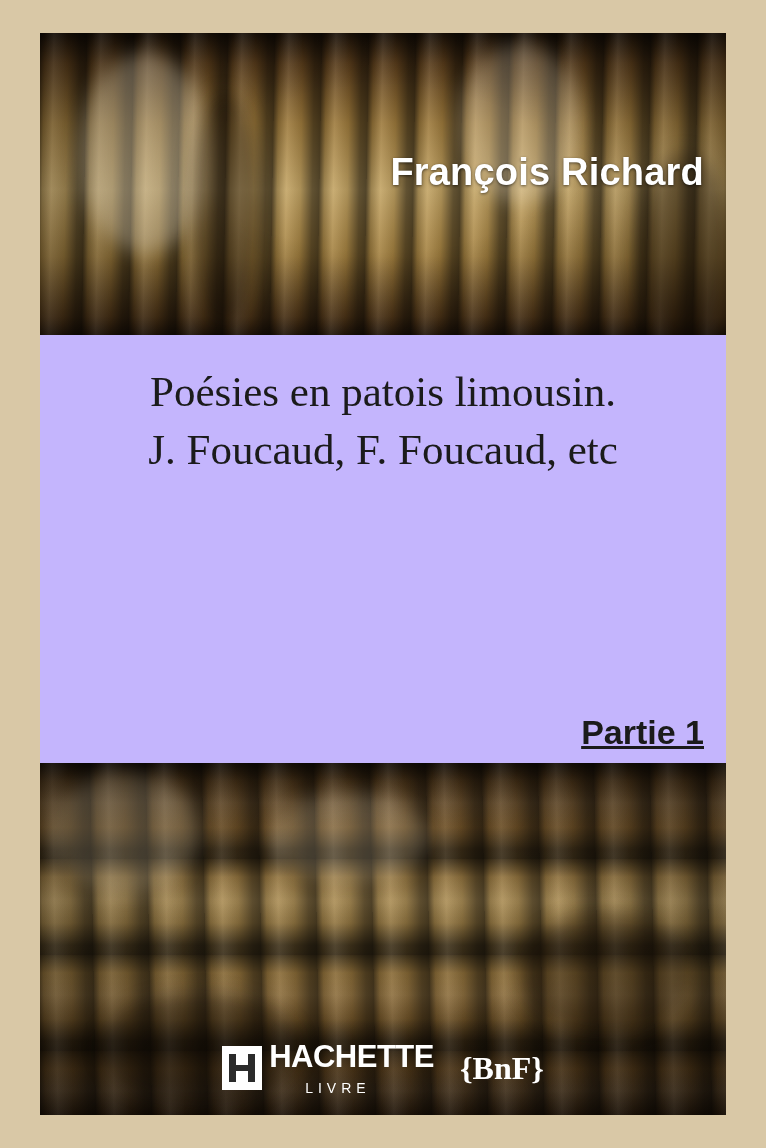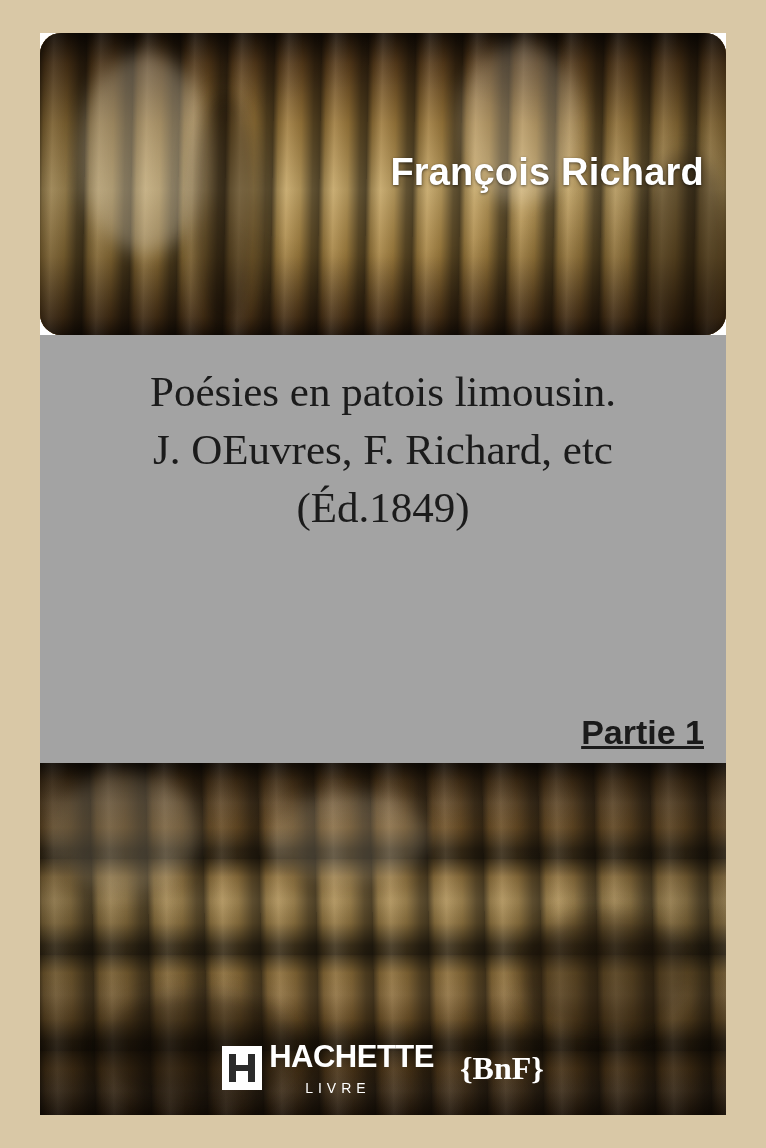--- a/index.html
+++ b/index.html
@@ -34,21 +34,20 @@
   }
 
   
   .band-top {
     position: absolute;
     left: 0; top: 0;
     width: 686px;
     height: 302px;
     overflow: hidden;
     background: #7c5a2e;
-    border-radius: 21px;
   }
   .band-bottom {
     position: absolute;
     left: 0; top: 730px;
     width: 686px;
     height: 352px;
     overflow: hidden;
     background: #6b4f2a;
   }
 
@@ -140,21 +139,21 @@
     text-shadow: 0 1px 3px rgba(0,0,0,0.55);
   }
 
   
   .middle {
     position: absolute;
     left: 0;
     top: 302px;
     width: 686px;
     height: 540px;
-    background: #a3a3a3;
+    background: #c4b5fd;
   }
   .title {
     position: absolute;
     left: 30px;
     top: 28px;
     width: 626px;
     text-align: center;
     font-family: "Liberation Serif", serif;
     font-size: 43px;
     line-height: 58px;
@@ -258,22 +257,21 @@
       <div class="blotch" style="left:150px; top:60px; width:70px; height:230px; background:rgba(20,10,4,0.45);"></div>
       <div class="blotch" style="left:420px; top:10px; width:120px; height:160px; background:rgba(250,240,215,0.25);"></div>
       <div class="blotch" style="left:600px; top:120px; width:90px; height:190px; background:rgba(30,18,6,0.40);"></div>
       <div class="vignette"></div>
       <div class="author">François Richard</div>
     </div>
 
     <div class="middle">
       <div class="title">
         <div>Poésies en patois limousin.</div>
-        <div>J. OEuvres, F. Richard, etc</div>
-        <div>(Éd.1849)</div>
+        <div>J. Foucaud, F. Foucaud, etc</div>
       </div>
       <div class="part">Partie 1</div>
     </div>
 
     <div class="band-bottom">
       <div class="spines bottom"></div>
       <div class="blotch" style="left:10px; top:10px; width:150px; height:120px; background:rgba(250,238,205,0.22);"></div>
       <div class="blotch" style="left:230px; top:30px; width:160px; height:90px; background:rgba(255,245,215,0.18);"></div>
       <div class="blotch" style="left:480px; top:150px; width:170px; height:120px; background:rgba(30,18,6,0.35);"></div>
       <div class="blotch" style="left:60px; top:230px; width:200px; height:110px; background:rgba(20,12,5,0.32);"></div>

